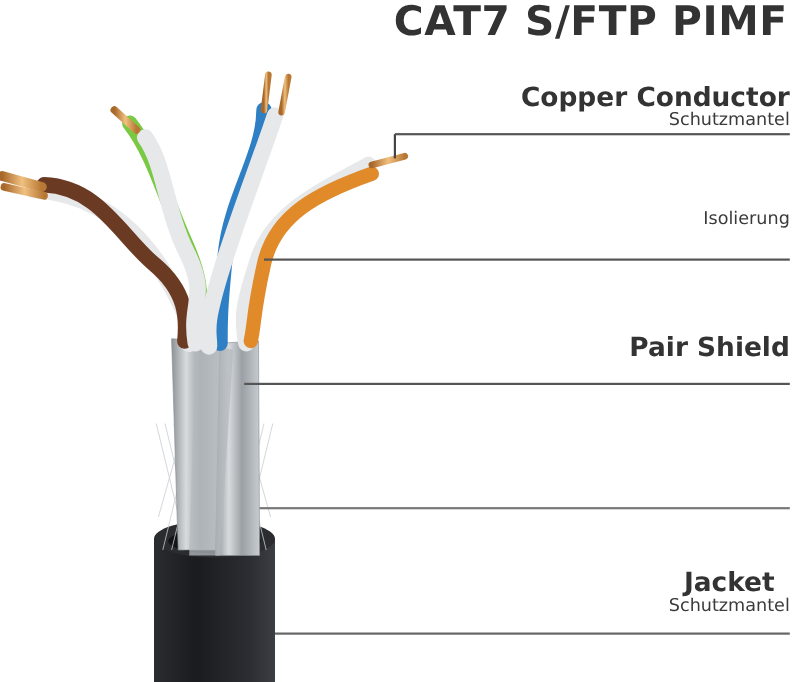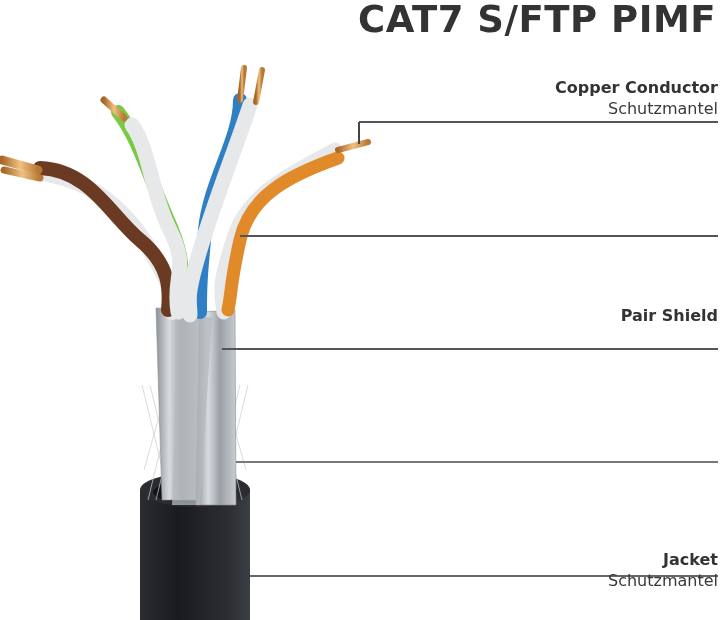--- a/index.html
+++ b/index.html
@@ -1,21 +1,21 @@
 <!DOCTYPE html>
 <html><head>
   <meta charset="utf-8">
   <style>
     html, body { margin: 0; padding: 0; background: #ffffff; }
     body { width: 720px; height: 620px; position: relative; overflow: hidden;
            font-family: "DejaVu Sans", "Liberation Sans", sans-serif; color: #333333; }
     .title { position: absolute; right: 4px; top: -2px; font-size: 37px; font-weight: bold;
              letter-spacing: 0.5px; color: #333333; white-space: nowrap; }
     .label { position: absolute; right: 2px; text-align: right; }
-    .label .en { font-size: 16px; font-weight: bold; color: #333333; line-height: 24px; white-space: nowrap; }
+    .label .en { font-size: 24px; font-weight: bold; color: #333333; line-height: 24px; white-space: nowrap; }
     .label .de { font-size: 16px; color: #3a3a3a; line-height: 18px; white-space: nowrap; }
     .leader { position: absolute; height: 2px; background: #555555; right: 2px; }
     .leader-v { position: absolute; width: 2px; background: #444444; }
     svg.cable { position: absolute; left: 0; top: 0; }
   </style>
 </head>
 <body>
 
 <div class="title">CAT7 S/FTP PIMF</div>
 
@@ -88,22 +88,23 @@
 <div class="leader" style="top:235px; left:240px;"></div>
 <div class="leader" style="top:348px; left:222px;"></div>
 <div class="leader" style="top:461px; left:236px; background:#777777;"></div>
 <div class="leader" style="top:575px; left:250px; background:#666666;"></div>
 
 <div class="label" style="top:76px;">
   <div class="en">Copper Conductor</div>
   <div class="de">Schutzmantel</div>
 </div>
 <div class="label" style="top:190px;">
+  <div class="de">Isolierung</div>
 </div>
 <div class="label" style="top:304px;">
   <div class="en">Pair Shield</div>
 </div>
 <div class="label" style="top:417px;">
 </div>
-<div class="label" style="top:548px;">
+<div class="label" style="top:517px;text-align:center;">
   <div class="en">Jacket</div>
   <div class="de">Schutzmantel</div>
 </div>
 
 </body></html>

